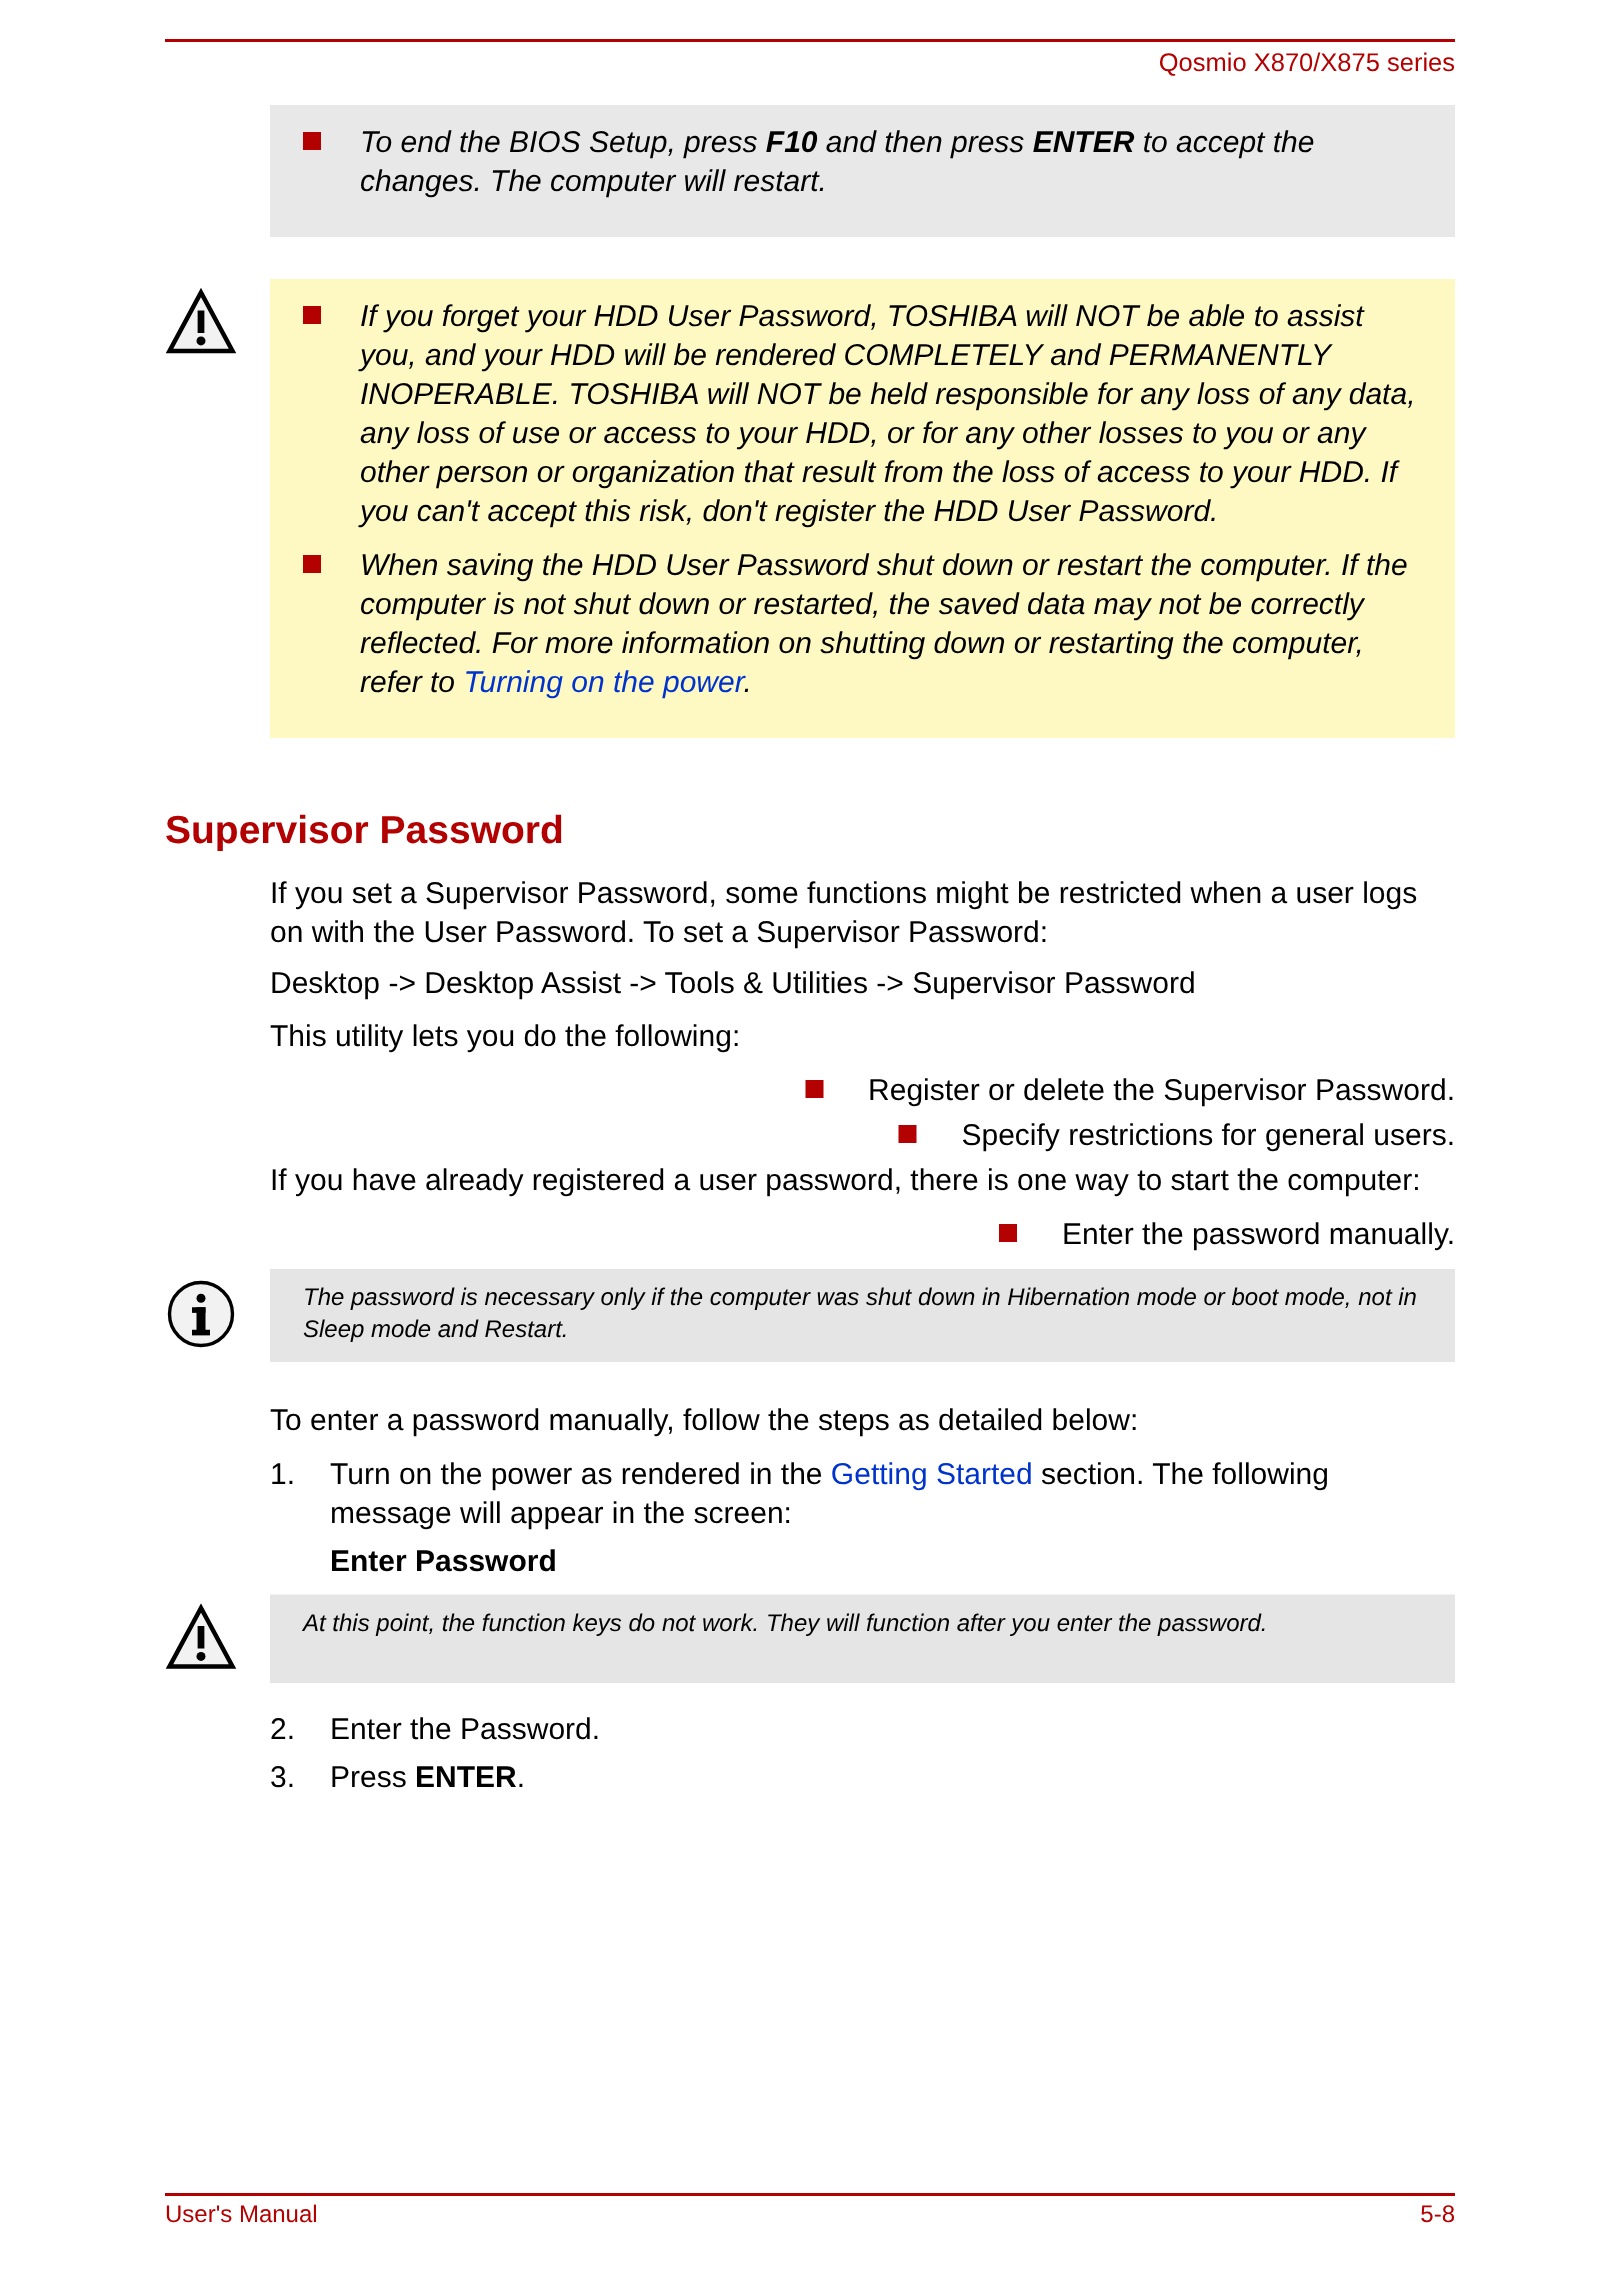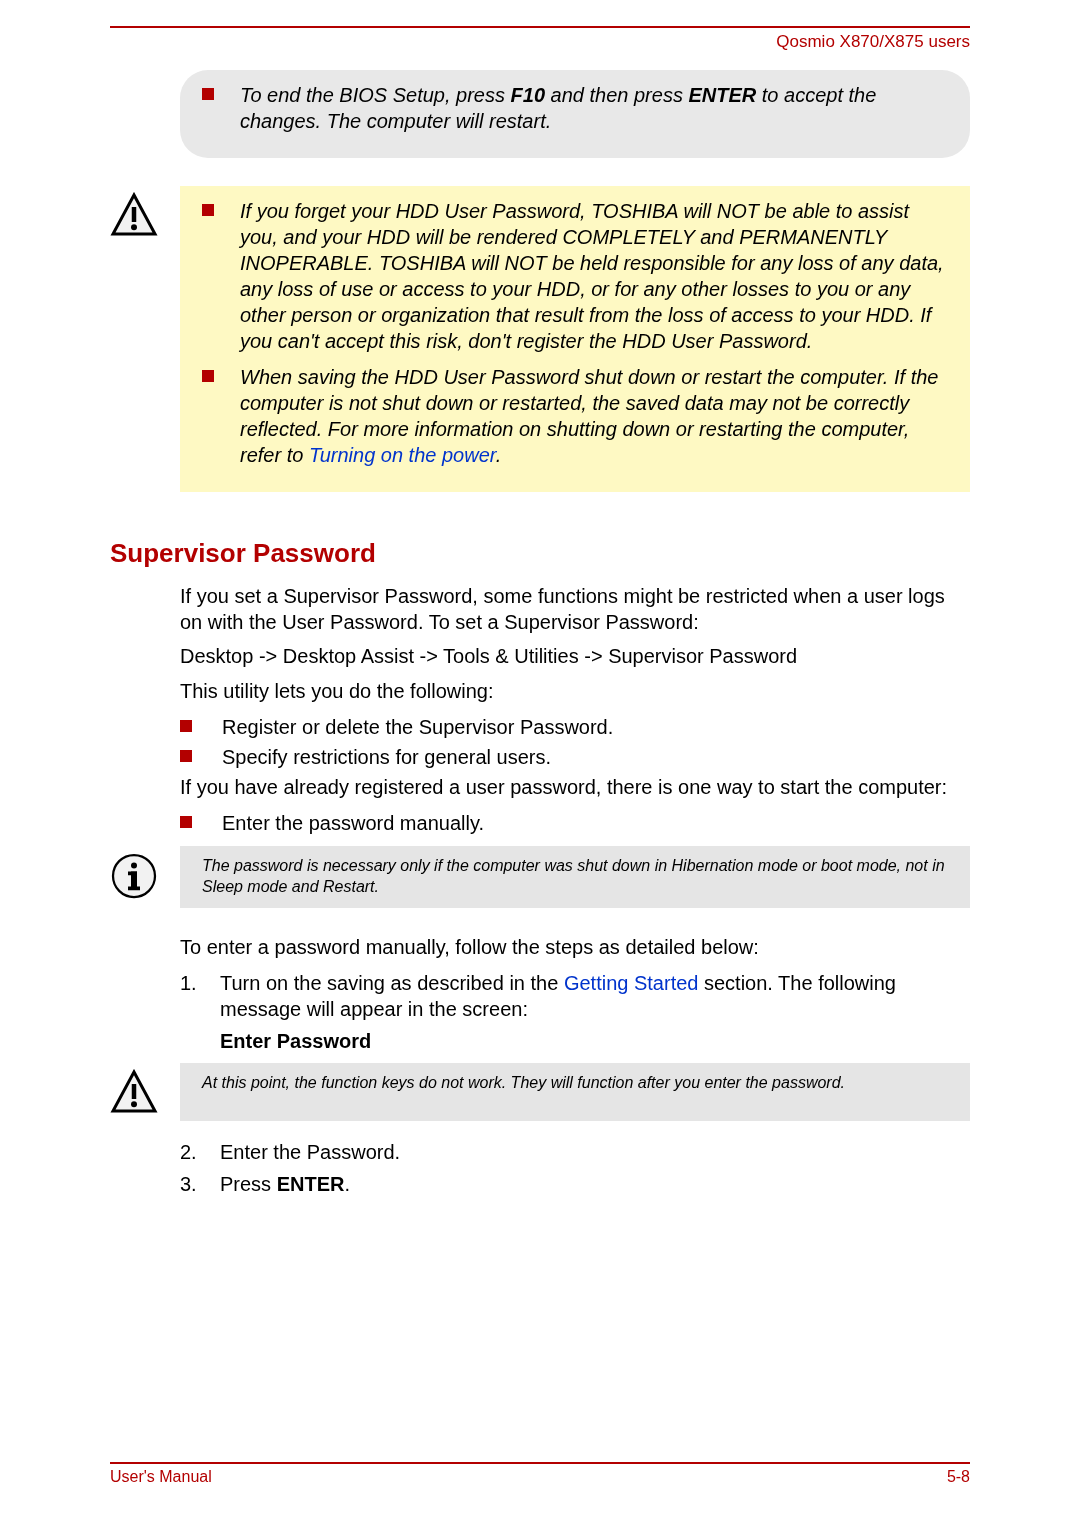--- a/index.html
+++ b/index.html
@@ -20,21 +20,20 @@
   .header-text {
     text-align: right;
     color: #b30000;
     font-size: 17px;
     margin-bottom: 18px;
   }
   .gray-box {
     background: #e8e8e8;
     padding: 12px 22px 18px 22px;
     margin-left: 70px;
-    border-radius: 28px;
   }
   .bullet-row {
     display: flex;
     margin-bottom: 6px;
   }
   .bullet-sq {
     width: 12px;
     height: 12px;
     background: #b30000;
     flex-shrink: 0;
@@ -84,20 +83,21 @@
   .body-bold {
     font-weight: normal;
     font-size: 20px;
     margin-left: 70px;
     margin-bottom: 10px;
   }
   .plain-bullets { margin-left: 70px; }
   .plain-bullet {
     display: flex;
     margin-bottom: 4px;
+    justify-content: flex-end;
   }
   .plain-bullet .bullet-sq { margin-right: 30px; }
   .plain-bullet-text {
     font-size: 20px;
     line-height: 1.3;
   }
   .info-row {
     display: flex;
     margin-top: 10px;
   }
@@ -138,21 +138,21 @@
     justify-content: space-between;
     font-size: 16px;
     color: #b30000;
   }
 </style>
 </head>
 <body>
 
 <div class="page">
   <div class="header-line"></div>
-  <div class="header-text">Qosmio X870/X875 users</div>
+  <div class="header-text">Qosmio X870/X875 series</div>
 
   <div class="gray-box">
     <div class="bullet-row">
       <div class="bullet-sq"></div>
       <div class="bullet-text">
         <span>To end the BIOS Setup, press </span><b>F10</b><span> and then press </span><b>ENTER</b><span> to accept the changes. The computer will restart.</span>
       </div>
     </div>
   </div>
 
@@ -212,21 +212,21 @@
       </svg>
     </div>
     <div class="info-box">The password is necessary only if the computer was shut down in Hibernation mode or boot mode, not in Sleep mode and Restart.</div>
   </div>
 
   <div class="body-text" style="margin-top:26px;">To enter a password manually, follow the steps as detailed below:</div>
 
   <div class="ol-item">
     <div class="ol-num">1.</div>
     <div>
-      <span>Turn on the saving as described in the </span><span class="link">Getting Started</span><span> section. The following message will appear in the screen:</span>
+      <span>Turn on the power as rendered in the </span><span class="link">Getting Started</span><span> section. The following message will appear in the screen:</span>
     </div>
   </div>
   <div class="step-bold">Enter Password</div>
 
   <div class="info-row">
     <div class="icon-cell">
       <svg class="icon-svg" viewBox="0 0 64 64">
         <polygon points="32,4 60,56 4,56" fill="#f2f2f2" stroke="#000" stroke-width="4"></polygon>
         <rect x="29" y="20" width="6" height="20" fill="#000"></rect>
         <circle cx="32" cy="47" r="4" fill="#000"></circle>

